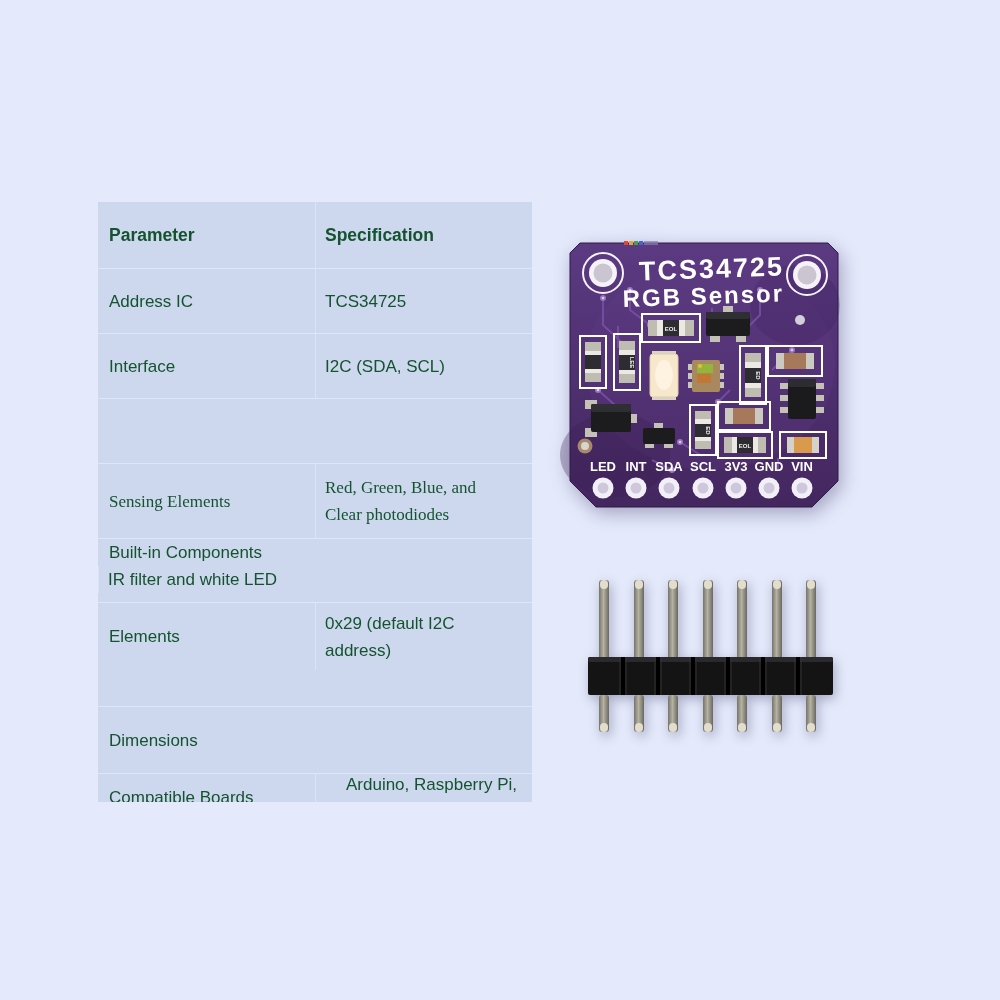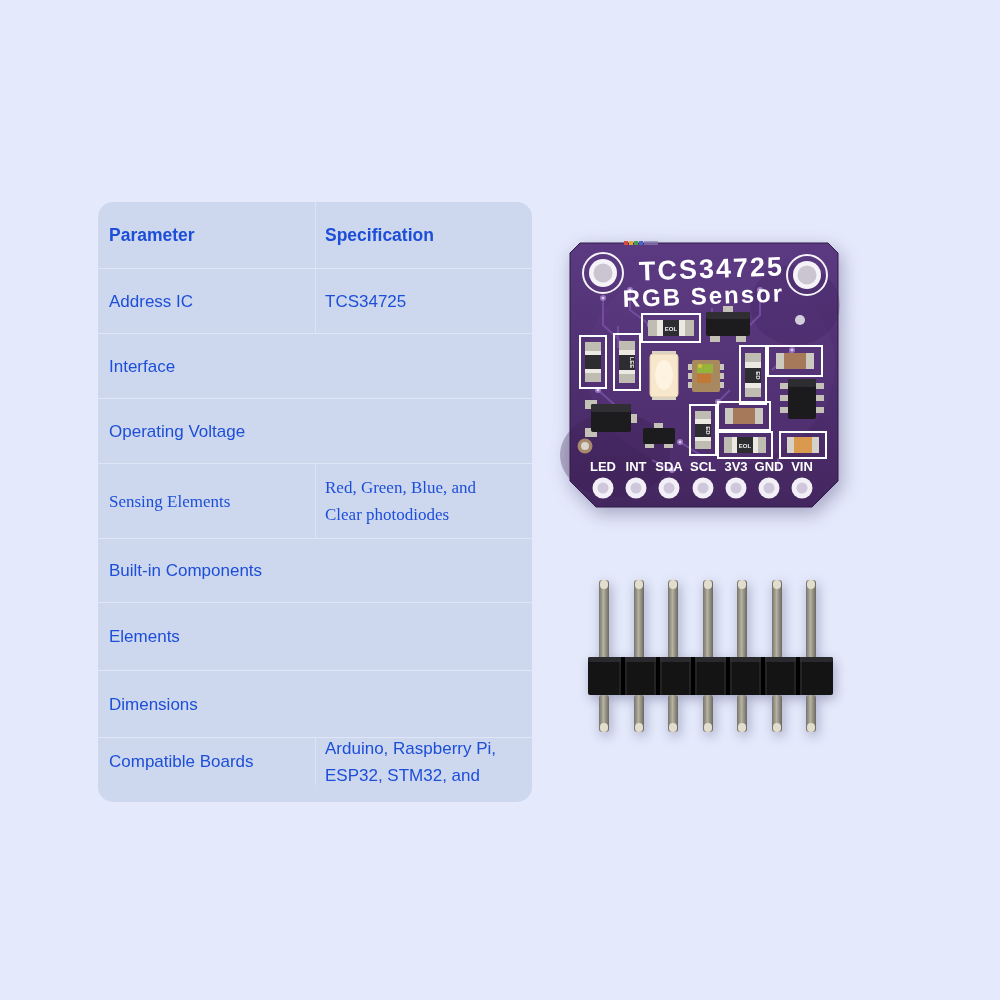--- a/index.html
+++ b/index.html
@@ -8,36 +8,35 @@
     width:1000px;height:1000px;
     background:#e4e9fb;
     font-family:"Liberation Sans",sans-serif;
     overflow:hidden;
   }
   
   .spec-table{
     position:absolute;left:98px;top:202px;
     width:434px;height:600px;
     background:#cdd8ef;
-    color:#1d4ed8;
+    color:#14532d;
     font-size:17px;
     overflow:hidden;
-    border-radius:15px;
   }
   .trow{display:flex;width:100%;}
   .trow + .trow{border-top:1.5px solid #dee6f8;box-sizing:border-box;}
   .trow:nth-child(1){height:66px;}
   .trow:nth-child(2){height:65px;}
   .trow:nth-child(3){height:65px;}
   .trow:nth-child(4){height:65px;}
   .trow:nth-child(5){height:75px;font-family:Liberation Serif, serif;}
-  .trow:nth-child(6){height:64px;}
+  .trow:nth-child(6){height:64px;flex-direction:column;}
   .trow:nth-child(7){height:68px;}
-  .trow:nth-child(8){height:67px;}
-  .trow:nth-child(9){height:48px;}
+  .trow:nth-child(8){height:67px;margin-top:36px;}
+  .trow:nth-child(9){height:48px;text-align:right;}
   .cell{
     display:flex;align-items:center;
     box-sizing:border-box;
     line-height:27px;
   }
   .cell.param{width:217px;padding-left:11px;padding-right:10px;}
   .cell.spec{width:217px;padding-left:9px;padding-right:15px;border-left:1.5px solid #dbe3f6;}
   .trow.header .cell{font-weight:bold;font-size:17.5px;}
   
   .pcb{
@@ -61,33 +60,35 @@
     <div class="trow header">
       <div class="cell param">Parameter</div>
       <div class="cell spec">Specification</div>
     </div>
     <div class="trow">
       <div class="cell param">Address IC</div>
       <div class="cell spec">TCS34725</div>
     </div>
     <div class="trow">
       <div class="cell param">Interface</div>
-    </div>
-    <div class="trow">
-      <div class="cell param">Operating Voltage</div>
+      <div class="cell spec">I2C (SDA, SCL)</div>
+    </div>
+    <div class="trow">
     </div>
     <div class="trow">
       <div class="cell param">Sensing Elements</div>
       <div class="cell spec">Red, Green, Blue, and Clear photodiodes</div>
     </div>
     <div class="trow">
       <div class="cell param">Built-in Components</div>
+      <div class="cell spec">IR filter and white LED</div>
     </div>
     <div class="trow">
       <div class="cell param">Elements</div>
+      <div class="cell spec">0x29 (default I2C address)</div>
     </div>
     <div class="trow">
       <div class="cell param">Dimensions</div>
     </div>
     <div class="trow">
       <div class="cell param">Compatible Boards</div>
       <div class="cell spec">Arduino, Raspberry Pi, ESP32, STM32, and</div>
     </div>
   </div>
 

